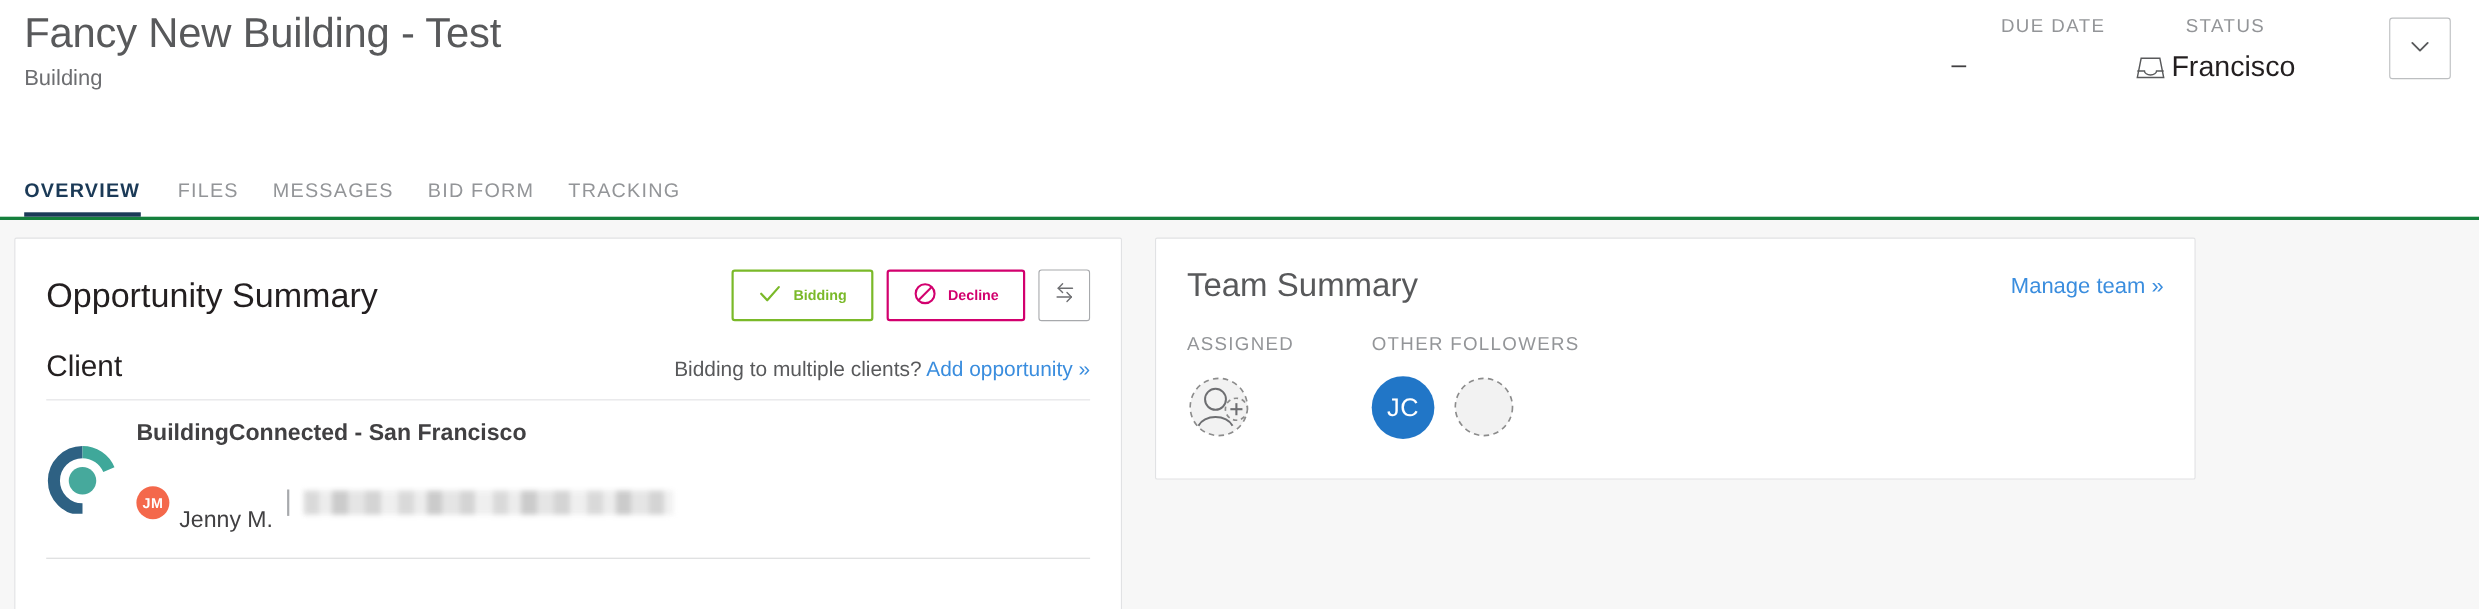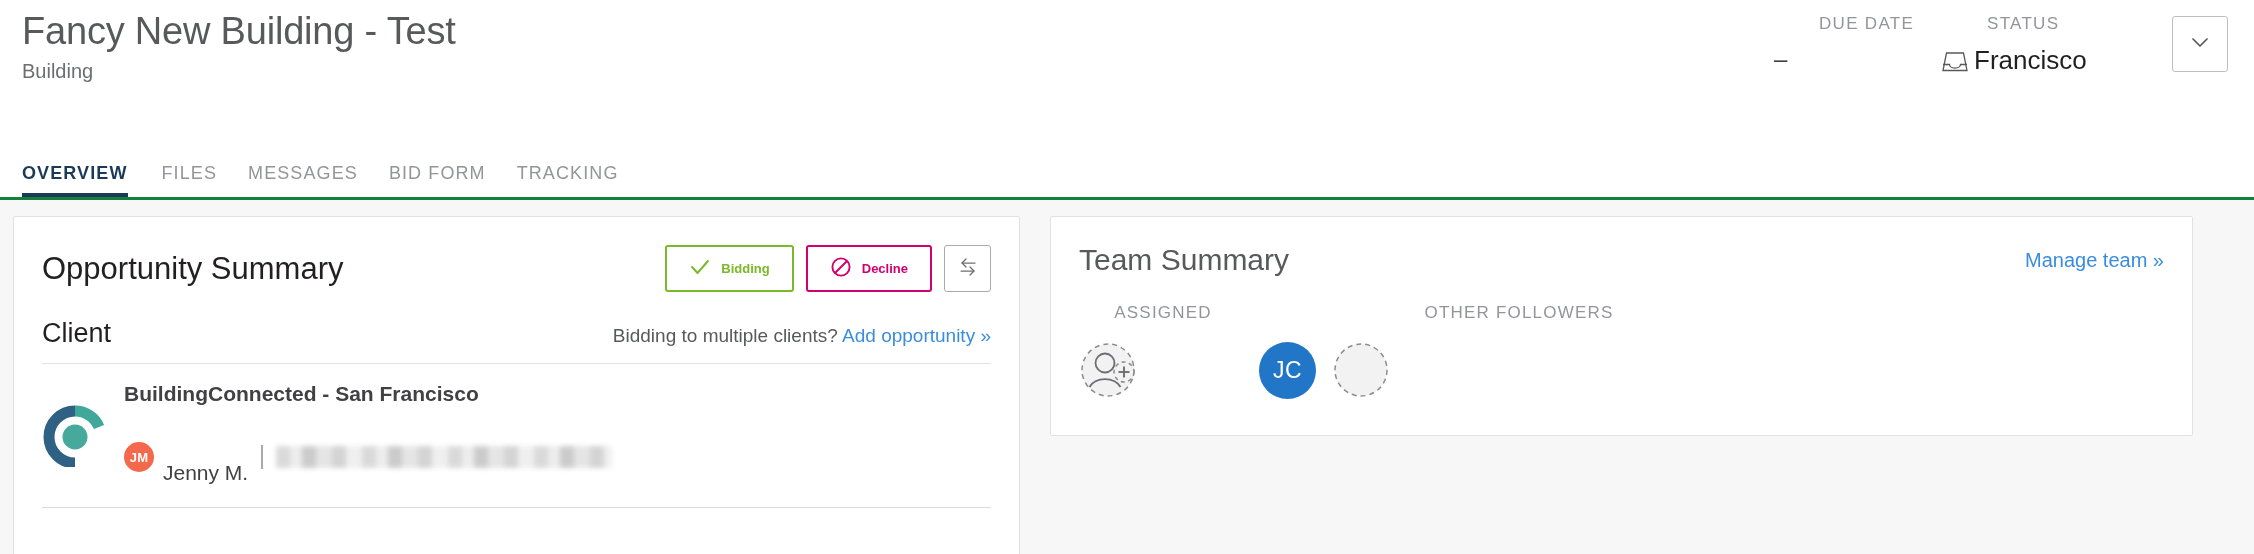--- a/index.html
+++ b/index.html
@@ -113,21 +113,21 @@
     padding: 16px 22px 0 13px;
     display: flex;
     gap: 30px;
   }
   .card {
     background: #ffffff;
     border: 1px solid #e1e2e4;
     border-radius: 2px;
   }
   .card-left { width: 1007px; flex: 0 0 auto; padding: 28px 28px 0 28px; }
-  .card-right { width: 1143px; flex: 0 0 auto; padding: 26px 28px 0 28px; height: 220px; }
+  .card-right { width: 946px; flex: 0 0 auto; padding: 26px 28px 0 28px; height: 220px; }
 
   .card-head {
     display: flex;
     align-items: center;
     justify-content: space-between;
   }
   .card-title {
     font-size: 31px;
     color: #231f20;
     font-weight: 400;
@@ -191,21 +191,21 @@
     background:
       repeating-linear-gradient(90deg,
         #d8d8d8 0 14px, #ececec 14px 26px, #c9c9c9 26px 40px,
         #e4e4e4 40px 56px, #d2d2d2 56px 70px, #efefef 70px 86px);
     filter: blur(2.4px);
     opacity: .95;
   }
   .bottom-divider { height: 1px; background: #d9dadb; margin-top: 22px; }
 
   
-  .team-cols { display: flex; margin-top: 26px; gap: 12px; text-align: center; }
+  .team-cols { display: flex; margin-top: 26px; gap: 0; }
   .team-col.assigned { width: 168px; }
   .team-col.followers { width: 520px; }
   .col-label {
     font-size: 17px;
     letter-spacing: 1.2px;
     color: #939598;
     text-transform: uppercase;
     white-space: nowrap;
   }
   .avatars { margin-top: 16px; display: flex; align-items: center; gap: 14px; }

